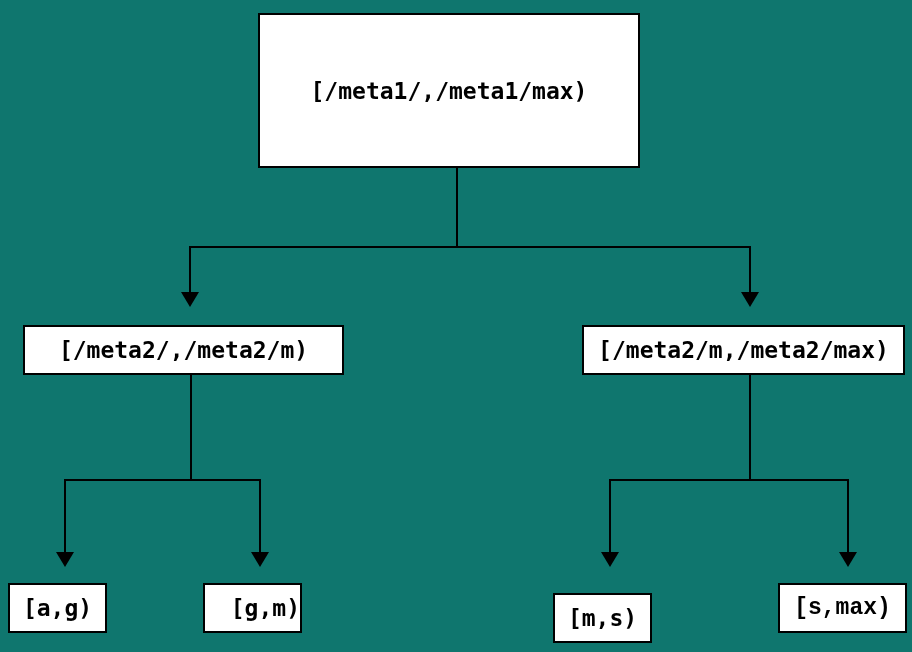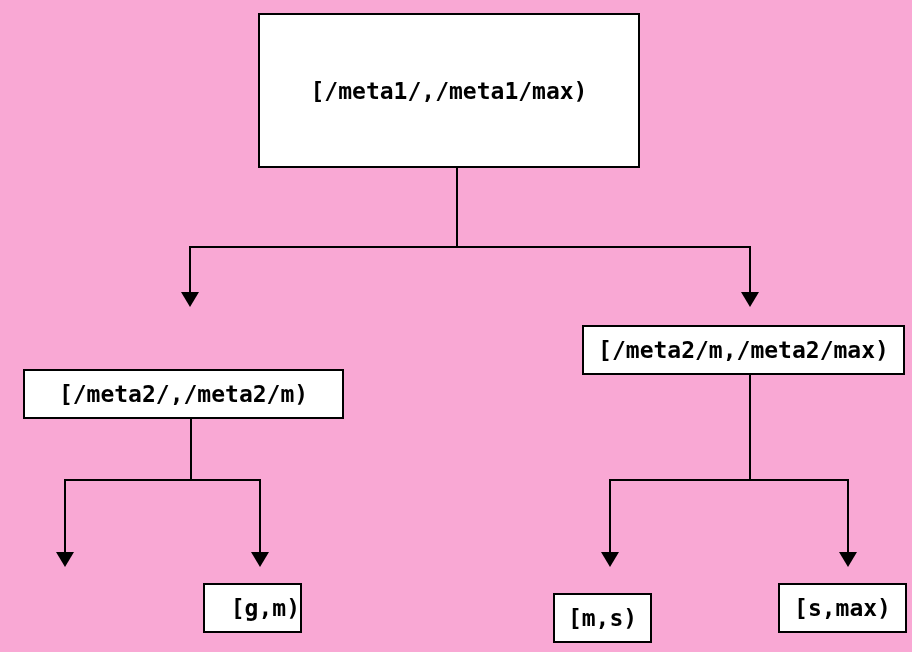--- a/index.html
+++ b/index.html
@@ -4,21 +4,21 @@
 <style>
   html, body {
     margin: 0;
     padding: 0;
     background: #ffffff;
   }
   .canvas {
     position: relative;
     width: 912px;
     height: 652px;
-    background: #f9a8d4;
+    background: #0f766e;
     font-family: "DejaVu Sans Mono", monospace;
     overflow: hidden;
   }
   .connectors {
     position: absolute;
     left: 0;
     top: 0;
     width: 912px;
     height: 652px;
   }
@@ -38,26 +38,26 @@
     background: #ffffff;
     display: flex;
     align-items: center;
     justify-content: center;
     font-size: 23px;
     font-weight: bold;
     color: #000000;
     white-space: nowrap;
   }
   .node-root        { left: 258px; top: 13px;  width: 382px; height: 155px; }
-  .node-meta2-left  { left: 23px;  top: 325px; width: 321px; height: 50px; margin-top: 44px; }
+  .node-meta2-left  { left: 23px;  top: 325px; width: 321px; height: 50px; }
   .node-meta2-right { left: 582px; top: 325px; width: 323px; height: 50px; text-align: right; }
   .node-leaf-ag     { left: 8px;   top: 583px; width: 99px;  height: 50px; }
   .node-leaf-gm     { left: 203px; top: 583px; width: 99px;  height: 50px; justify-content: flex-end; }
   .node-leaf-ms     { left: 553px; top: 593px; width: 99px;  height: 50px; }
-  .node-leaf-smax   { left: 778px; top: 583px; width: 129px; height: 50px; }
+  .node-leaf-smax   { left: 778px; top: 583px; width: 129px; height: 50px; font-family: Liberation Mono, monospace; }
 </style>
 </head>
 <body>
 
 <div class="canvas">
 
   <svg class="connectors" viewBox="0 0 912 652" xmlns="http://www.w3.org/2000/svg">
 
     <path d="M457 168 L457 247"></path>
     <path d="M190 292 L190 247 L750 247 L750 292"></path>
@@ -80,20 +80,23 @@
   </div>
 
   <div class="node node-meta2-left">
     <span>[/meta2/,/meta2/m)</span>
   </div>
 
   <div class="node node-meta2-right">
     <span>[/meta2/m,/meta2/max)</span>
   </div>
 
+  <div class="node node-leaf-ag">
+    <span>[a,g)</span>
+  </div>
 
   <div class="node node-leaf-gm">
     <span>[g,m)</span>
   </div>
 
   <div class="node node-leaf-ms">
     <span>[m,s)</span>
   </div>
 
   <div class="node node-leaf-smax">

